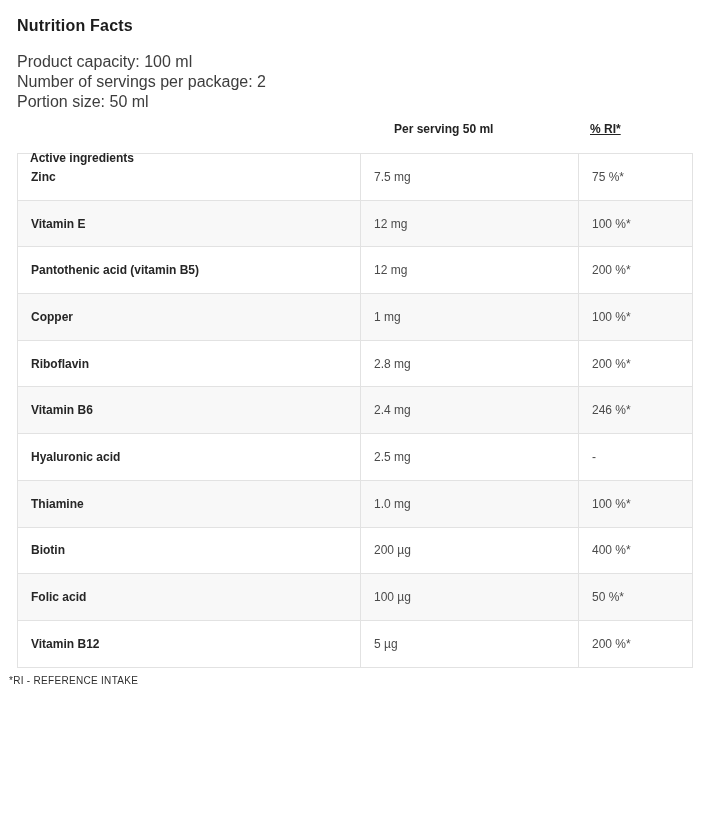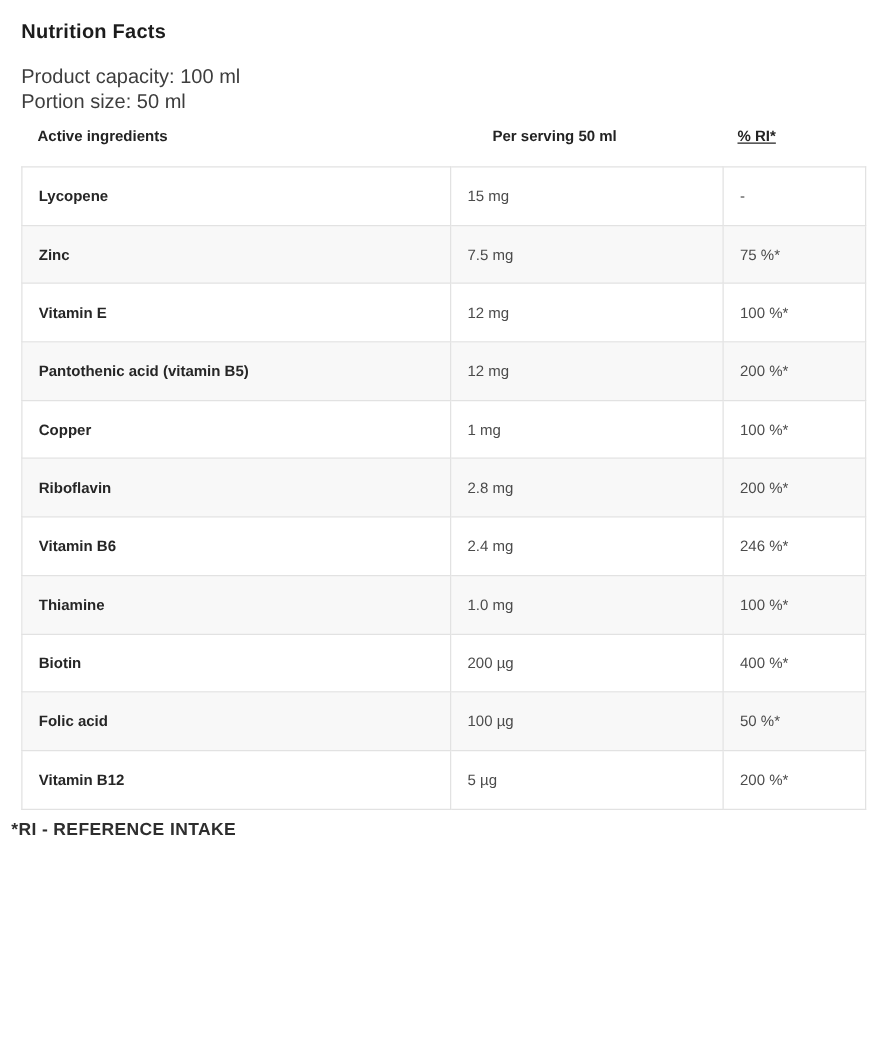--- a/index.html
+++ b/index.html
@@ -34,21 +34,21 @@
   }
   .table-header-row {
     position: relative;
     height: 14px;
     margin-top: 10px;
     font-size: 12px;
     font-weight: 700;
     color: #232323;
   }
   .col-head { position: absolute; top: 0; white-space: nowrap; }
-  .col-head.c1 { left: 30px; }
+  .col-head.c1 { left: 30px; margin-top: 29px; }
   .col-head.c2 { left: 394px; }
   .col-head.c3 { left: 590px; text-decoration: underline; }
   table.nutrition-table {
     margin: 17px 0 0 17px;
     width: 675px;
     border-collapse: collapse;
     table-layout: fixed;
   }
   .nutrition-table col.c1 { width: 343px; }
   .nutrition-table col.c2 { width: 218px; }
@@ -66,54 +66,50 @@
   }
   .nutrition-table td:first-child {
     font-weight: 700;
     color: #262626;
   }
   .nutrition-table tbody tr:nth-child(even) td {
     background: #f8f8f8;
   }
   .footnote {
     margin: 7px 0 0 9px;
-    font-size: 14px;
+    font-size: 10px;
     letter-spacing: 0.3px;
-    font-weight: 700;
+    font-weight: 400;
     color: #2e2e2e;
   }
 </style>
 </head>
 <body>
 
 <h1 class="page-title">Nutrition Facts</h1>
 
 <div class="info-block">
   <p class="info-line">Product capacity: 100 ml</p>
+  <p class="info-line">Number of servings per package: 2</p>
   <p class="info-line">Portion size: 50 ml</p>
 </div>
 
 <div class="table-header-row">
   <span class="col-head c1">Active ingredients</span>
   <span class="col-head c2">Per serving 50 ml</span>
   <span class="col-head c3">% RI*</span>
 </div>
 
 <table class="nutrition-table">
   <colgroup>
     <col class="c1">
       <col class="c2">
       <col class="c3">
   </colgroup>
   <tbody>
-      <tr>
-        <td>Lycopene</td>
-        <td>15 mg</td>
-        <td>-</td>
-      </tr>
       <tr>
         <td>Zinc</td>
         <td>7.5 mg</td>
         <td>75 %*</td>
       </tr>
       <tr>
         <td>Vitamin E</td>
         <td>12 mg</td>
         <td>100 %*</td>
       </tr>
@@ -131,20 +127,25 @@
         <td>Riboflavin</td>
         <td>2.8 mg</td>
         <td>200 %*</td>
       </tr>
       <tr>
         <td>Vitamin B6</td>
         <td>2.4 mg</td>
         <td>246 %*</td>
       </tr>
       <tr>
+        <td>Hyaluronic acid</td>
+        <td>2.5 mg</td>
+        <td>-</td>
+      </tr>
+      <tr>
         <td>Thiamine</td>
         <td>1.0 mg</td>
         <td>100 %*</td>
       </tr>
       <tr>
         <td>Biotin</td>
         <td>200 µg</td>
         <td>400 %*</td>
       </tr>
       <tr>

